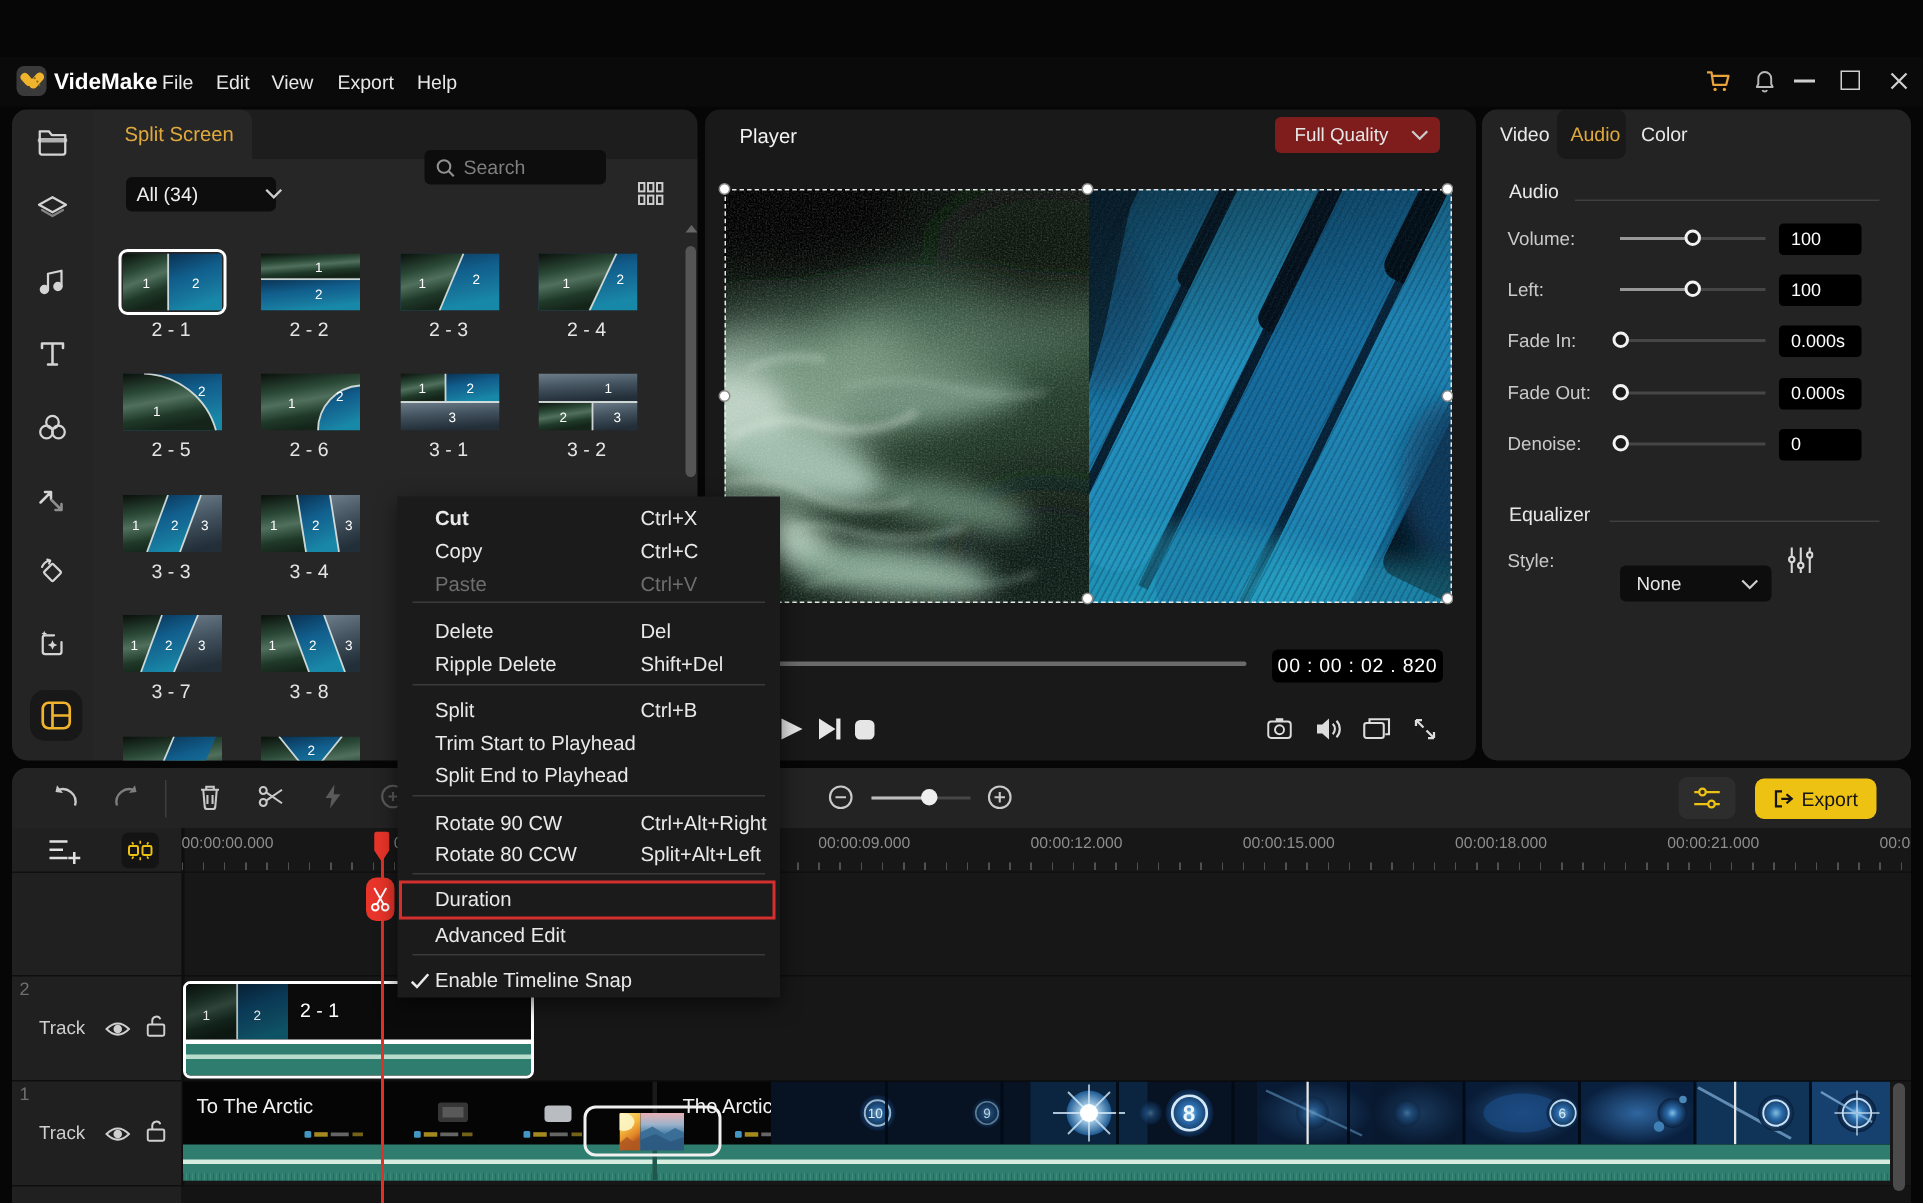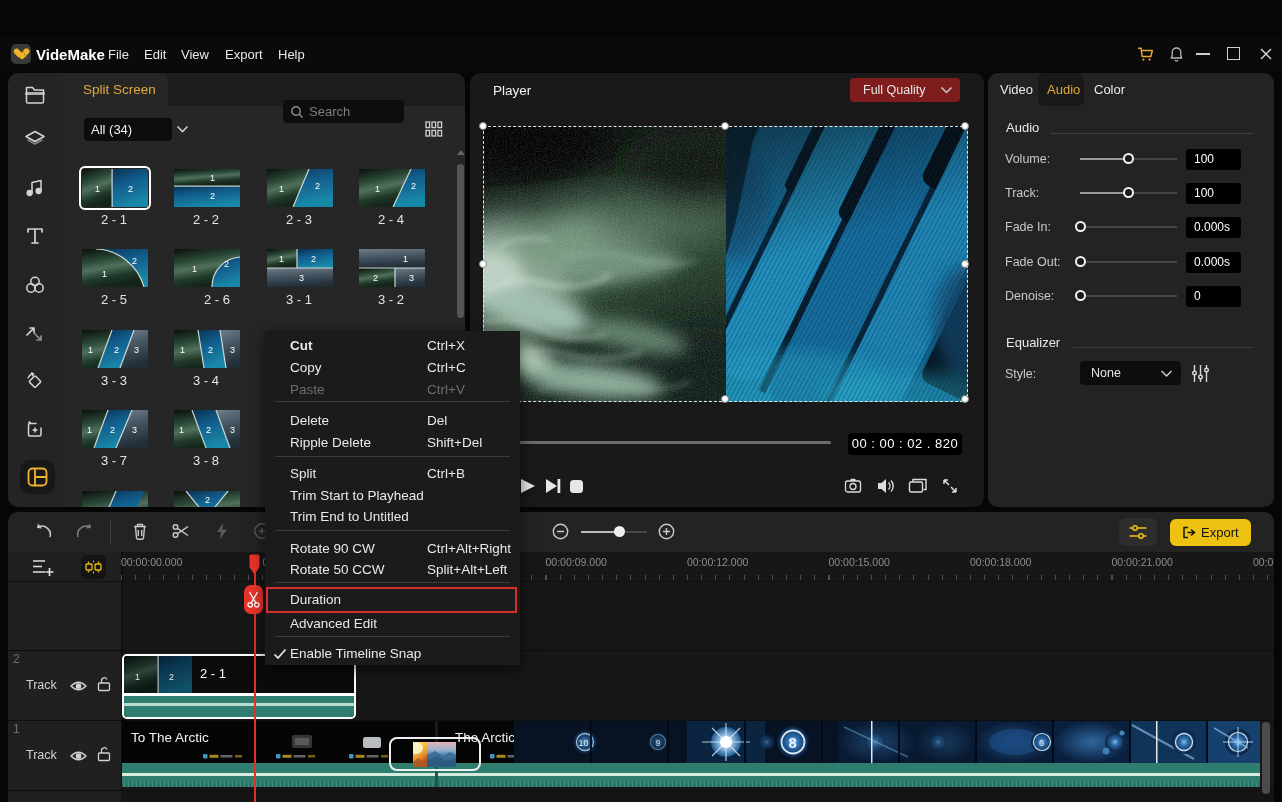--- a/index.html
+++ b/index.html
@@ -140,21 +140,21 @@
           <path d="M8 1.5 V18.5 M8 10 H19.5"></path>
     </svg>
   </div>
 </div>
 
 <div class="abs" style="left:62px;top:35px;width:403px;height:434px;background:#1d1d1d;border-radius:0 10px 10px 0;overflow:hidden;">
   <div class="abs" style="left:0;top:33px;width:403px;height:401px;background:#262626;"></div>
   <div class="abs" style="left:0;top:0;width:106px;height:34px;background:#262626;border-radius:0 8px 0 0;"></div>
   <div class="abs" style="left:21px;top:9px;color:#e0a93c;font-size:13.5px;">Split Screen</div>
 
-  <div class="abs" style="left:22px;top:45px;width:88px;height:23px;background:#0d0d0d;border-radius:4px;color:#efefef;font-size:13px;">
+  <div class="abs" style="left:22px;top:45px;width:100px;height:23px;background:#0d0d0d;border-radius:4px;color:#efefef;font-size:13px;">
     <span style="position:absolute;left:7px;top:4px;">All (34)</span>
     <svg class="abs" style="left:92px;top:7px;" width="13" height="9" viewBox="0 0 13 9">
           <path d="M1.5 1.5 L6.5 6.5 L11.5 1.5" stroke="#ccc" stroke-width="1.6" fill="none"></path>
         </svg>
   </div>
   <div class="abs" style="left:221px;top:27px;width:121px;height:23px;background:#0d0d0d;border-radius:4px;">
     <svg class="abs" style="left:7px;top:5px;" width="14" height="14" viewBox="0 0 14 14">
           <circle cx="6" cy="6" r="4.2" fill="none" stroke="#909090" stroke-width="1.4"></circle>
           <path d="M9.2 9.2 L12.5 12.5" stroke="#909090" stroke-width="1.4"></path>
         </svg>
@@ -246,21 +246,21 @@
             <rect width="66" height="19" fill="url(#gW)"></rect>
             <rect y="19" width="36" height="19" fill="url(#gG)"></rect>
             <rect x="36" y="19" width="30" height="19" fill="url(#gW)"></rect>
             <path d="M36 19 V38 M0 19 H66" stroke="#dfe5e2" stroke-width="1.2" opacity="0.9" fill="none"></path>
             <text x="44" y="13" fill="#fff" font-size="9">1</text>
             <text x="14" y="32" fill="#fff" font-size="9">2</text>
             <text x="50" y="32" fill="#fff" font-size="9">3</text>
           </svg>
         </div>
     <div class="abs" style="left:39px;top:219px;">2 - 5</div>
-    <div class="abs" style="left:142px;top:219px;text-align:right;">2 - 6</div>
+    <div class="abs" style="left:131px;top:219px;text-align:right;">2 - 6</div>
     <div class="abs" style="left:224px;top:219px;">3 - 1</div>
     <div class="abs" style="left:316px;top:219px;">3 - 2</div>
 
     <div class="abs thum" style="left:20px;top:257px;">
       <svg width="66" height="38">
             <rect width="66" height="38" fill="url(#gG)"></rect>
             <polygon points="30,0 52,0 38,38 16,38" fill="url(#gB)"></polygon>
             <polygon points="52,0 66,0 66,38 38,38" fill="url(#gW)"></polygon>
             <path d="M30 0 L16 38 M52 0 L38 38" stroke="#dfe5e2" stroke-width="1.2" opacity="0.9" fill="none"></path>
             <text x="6" y="23" fill="#fff" font-size="9">1</text>
@@ -471,21 +471,21 @@
 
 <div class="abs" style="left:988px;top:35px;width:286px;height:434px;background:#232323;border-radius:10px;color:#c9c9c9;font-size:12.5px;">
   <div class="abs" style="left:50px;top:0px;width:46px;height:33px;background:#191919;border-radius:6px;"></div>
   <div class="abs" style="left:12px;top:9px;color:#e9e9e9;font-size:13px;">Video</div>
   <div class="abs" style="left:59px;top:9px;color:#e0a93c;font-size:13px;">Audio</div>
   <div class="abs" style="left:106px;top:9px;color:#e9e9e9;font-size:13px;">Color</div>
   <div id="audiopanel">
     <div class="abs" style="left:18px;top:47px;color:#e8e8e8;font-size:13px;">Audio</div>
     <div class="abs" style="left:62px;top:60px;width:203px;height:1px;background:#3f3f3f;"></div>
     <div class="abs" style="left:17px;top:79px;">Volume:</div>
-    <div class="abs" style="left:17px;top:113px;">Track:</div>
+    <div class="abs" style="left:17px;top:113px;">Left:</div>
     <div class="abs" style="left:17px;top:147px;">Fade In:</div>
     <div class="abs" style="left:17px;top:182px;">Fade Out:</div>
     <div class="abs" style="left:17px;top:216px;">Denoise:</div>
 
     <div class="abs" style="left:92px;top:85px;width:97px;height:2px;background:#464646;"></div>
     <div class="abs" style="left:92px;top:85px;width:49px;height:2px;background:#989898;"></div>
     <div class="abs slthumb" style="left:135px;top:80px;"></div>
     <div class="abs" style="left:92px;top:119px;width:97px;height:2px;background:#464646;"></div>
     <div class="abs" style="left:92px;top:119px;width:49px;height:2px;background:#989898;"></div>
     <div class="abs slthumb" style="left:135px;top:114px;"></div>
@@ -497,21 +497,21 @@
     <div class="abs slthumb" style="left:87px;top:217px;"></div>
 
     <div class="abs vbox" style="left:198px;top:76px;">100</div>
     <div class="abs vbox" style="left:198px;top:110px;">100</div>
     <div class="abs vbox" style="left:198px;top:144px;">0.000s</div>
     <div class="abs vbox" style="left:198px;top:179px;">0.000s</div>
     <div class="abs vbox" style="left:198px;top:213px;">0</div>
     <div class="abs" style="left:18px;top:262px;color:#e8e8e8;font-size:13px;text-align:center;">Equalizer</div>
     <div class="abs" style="left:85px;top:274px;width:180px;height:1px;background:#3f3f3f;"></div>
     <div class="abs" style="left:17px;top:294px;">Style:</div>
-    <div class="abs" style="left:92px;top:288px;width:101px;height:24px;background:#0d0d0d;border-radius:4px;">
+    <div class="abs" style="left:92px;top:304px;width:101px;height:24px;background:#0d0d0d;border-radius:4px;">
       <span style="position:absolute;left:11px;top:5px;color:#e6e6e6;">None</span>
       <svg class="abs" style="left:80px;top:9px;" width="13" height="8" viewBox="0 0 13 8">
             <path d="M1.5 1 L6.5 6 L11.5 1" stroke="#ccc" stroke-width="1.5" fill="none"></path>
           </svg>
     </div>
     <div class="abs" style="left:204px;top:291px;">
       <svg width="17" height="19" viewBox="0 0 17 19" stroke="#d8d8d8" stroke-width="1.4" fill="none">
         <path d="M2.5 1 V7 M2.5 11 V18 M8.5 1 V11 M8.5 15 V18 M14.5 1 V4 M14.5 8 V18"></path>
         <circle cx="2.5" cy="9" r="1.8"></circle>
             <circle cx="8.5" cy="13" r="1.8"></circle>
@@ -820,25 +820,25 @@
       <div class="ms" style="top:51px;color:#6e6e6e;">Ctrl+V</div>
   <div class="msep" style="top:70px;"></div>
   <div class="mi" style="top:82px;">Delete</div>
       <div class="ms" style="top:82px;">Del</div>
   <div class="mi" style="top:104px;">Ripple Delete</div>
       <div class="ms" style="top:104px;">Shift+Del</div>
   <div class="msep" style="top:125px;"></div>
   <div class="mi" style="top:135px;">Split</div>
       <div class="ms" style="top:135px;">Ctrl+B</div>
   <div class="mi" style="top:157px;">Trim Start to Playhead</div>
-  <div class="mi" style="top:178px;">Trim End to Untitled</div>
+  <div class="mi" style="top:178px;">Split End to Playhead</div>
   <div class="msep" style="top:199px;"></div>
   <div class="mi" style="top:210px;">Rotate 90 CW</div>
       <div class="ms" style="top:210px;">Ctrl+Alt+Right</div>
-  <div class="mi" style="top:231px;">Rotate 50 CCW</div>
+  <div class="mi" style="top:231px;">Rotate 80 CCW</div>
       <div class="ms" style="top:231px;">Split+Alt+Left</div>
   <div class="msep" style="top:251px;"></div>
   <div class="abs" style="left:1px;top:256px;width:251px;height:26px;border:2px solid #d32f2f;"></div>
   <div class="mi" style="top:261px;">Duration</div>
   <div class="mi" style="top:285px;">Advanced Edit</div>
   <div class="msep" style="top:305px;"></div>
   <svg class="abs" style="left:8px;top:317px;" width="14" height="12" viewBox="0 0 14 12">
         <path d="M1.5 6.5 L5 10 L12.5 1.5" stroke="#e9e9e9" stroke-width="1.7" fill="none"></path>
       </svg>
   <div class="mi" style="top:315px;">Enable Timeline Snap</div>

